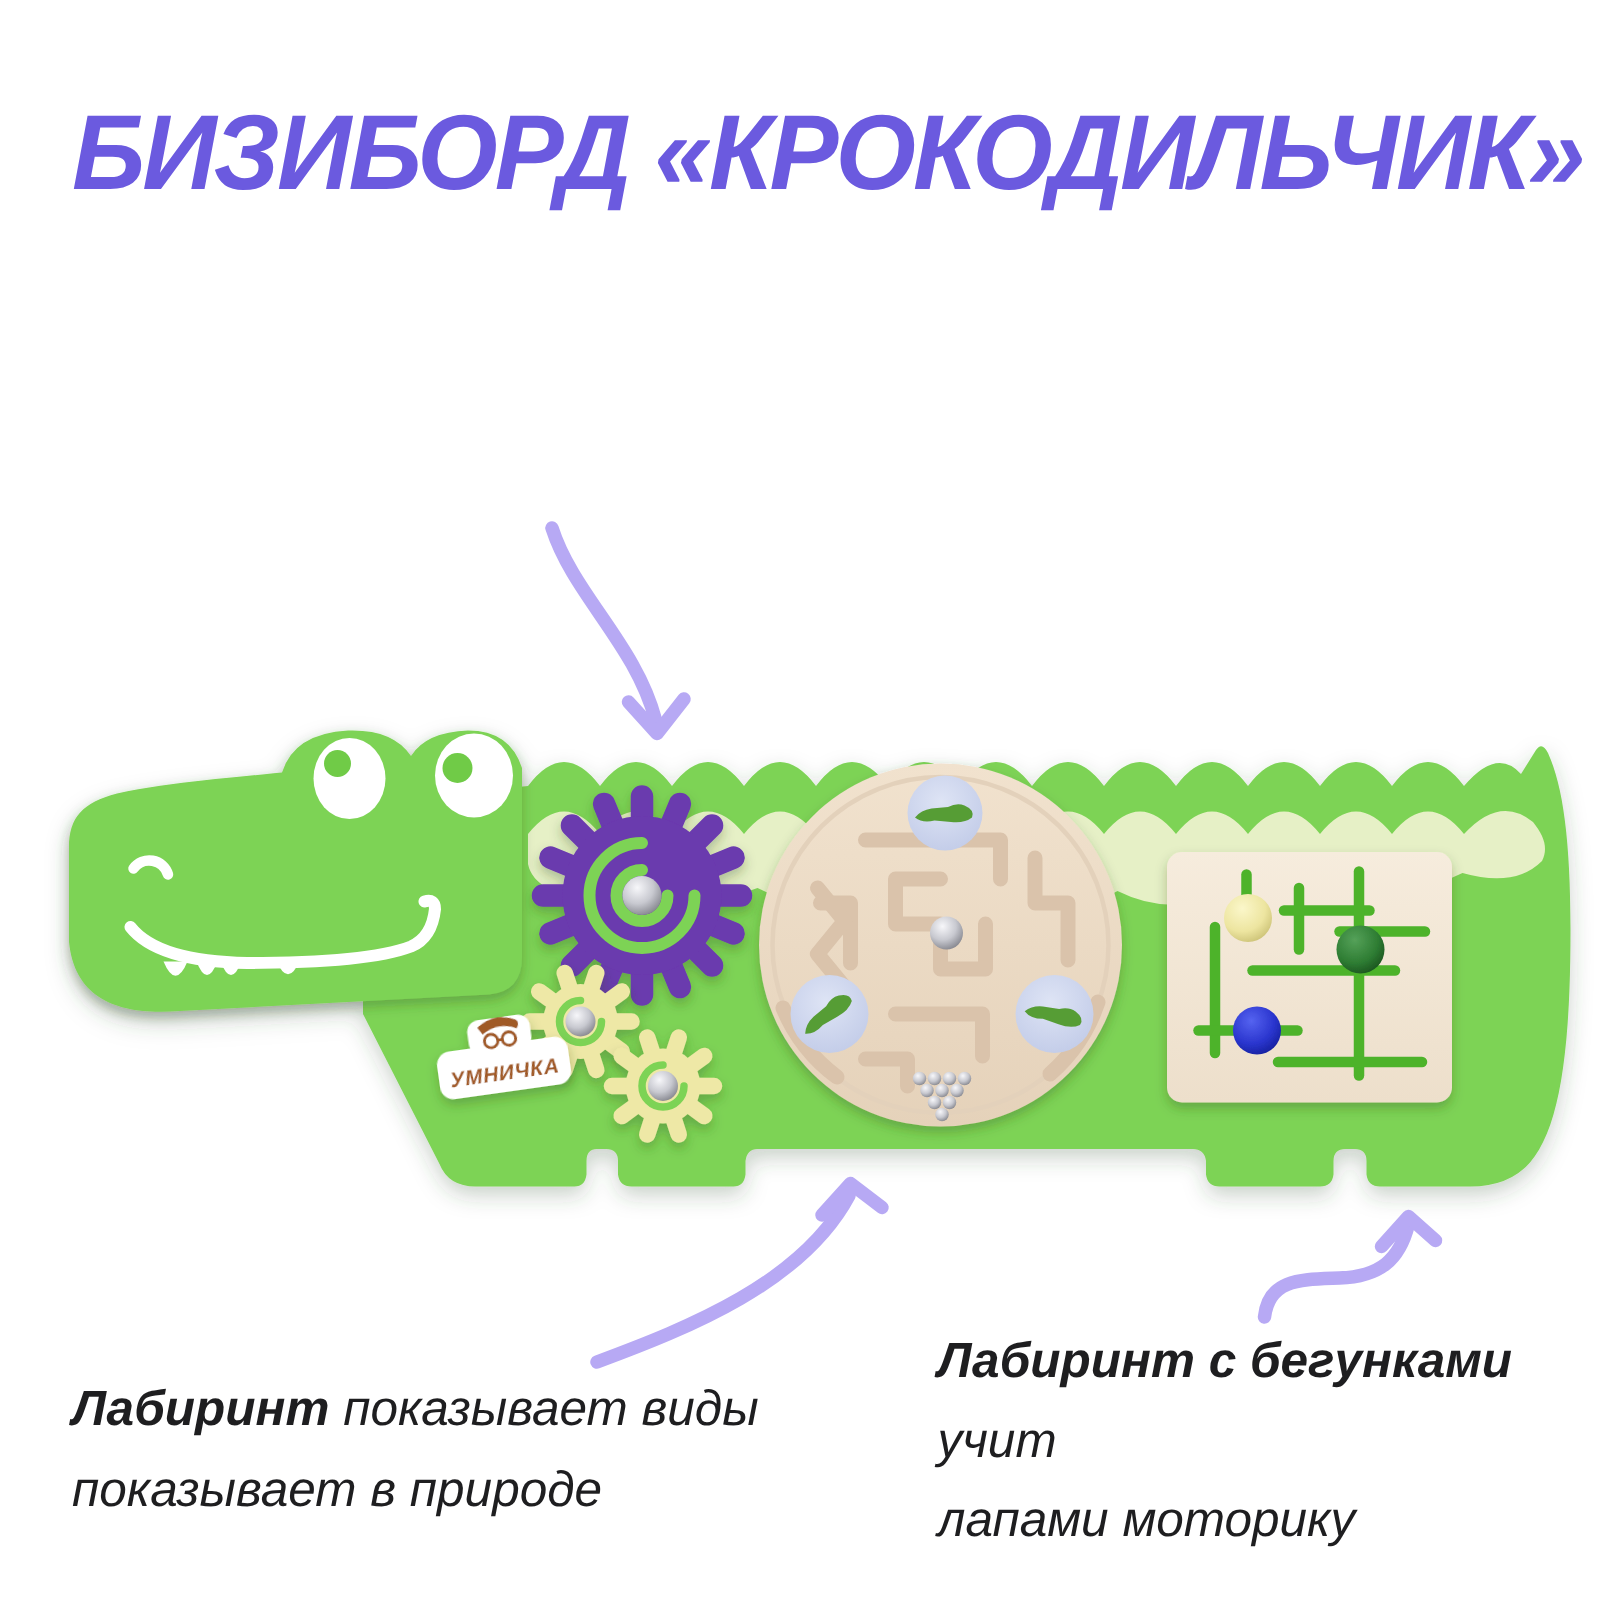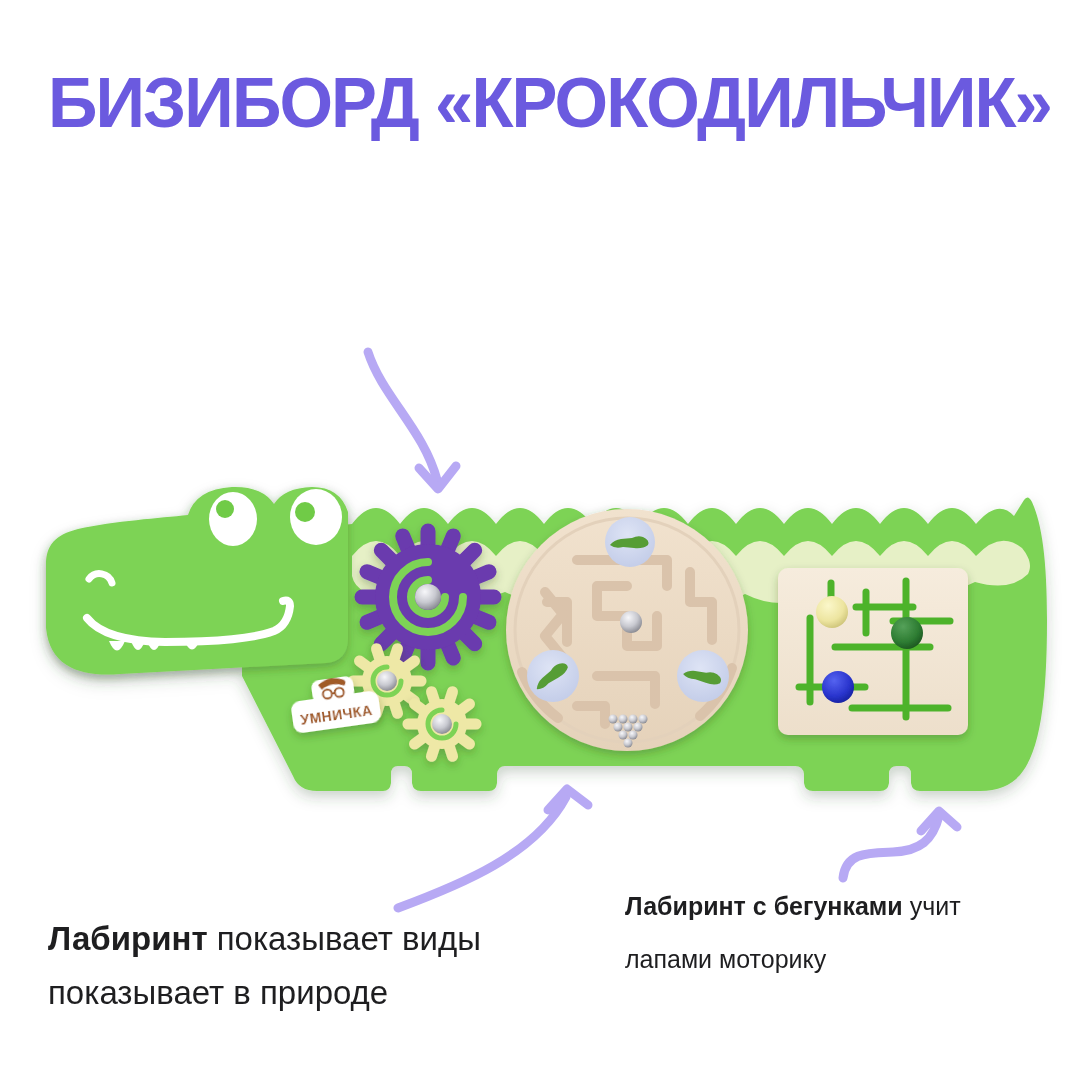--- a/index.html
+++ b/index.html
@@ -1,25 +1,25 @@
 <!DOCTYPE html>
 <html style="--title_purple: #6B5ADF; --arrow_purple: #B7A9F4; --text_dark: #1E1E20; --green_body: #7DD355; --green_slot: #4DB32C; --green_pupil: #6FCB47; --stripe_cream: #E6F0C6; --gear_purple: #6B3AAE; --gear_yellow: #EEE8A6; --wood_light: #EFDFC9; --wood_groove: #DAC3AB; --wood_square: #F4E9D8; --window_blue: #C9D2EC; --croc_icon: #579D36; --ball_yellow: #EFEAA0; --ball_green: #2E7D33; --ball_blue: #2A35CE; --logo_brown: #A05A28;"><head>
 <meta charset="utf-8">
 <style>
   html,body{margin:0;padding:0;background:#fff;}
   .canvas{position:relative;width:1080px;height:1080px;background:#ffffff;overflow:hidden;
-          font-family:"Liberation Sans",sans-serif;}
+          font-family:"Liberation Sans",sans-serif;font-style:italic;}
   .page-title{position:absolute;left:48px;top:62px;font-size:71px;font-weight:800;
           letter-spacing:-2px;color:var(--title_purple,#6B5ADF);white-space:nowrap;
           transform:scaleX(.97);transform-origin:left top;}
   .note{position:absolute;color:var(--text_dark,#1E1E20);}
   .note b{font-weight:700;}
   .note-gears{left:48px;top:256px;font-size:30px;line-height:45px;}
   .note-maze{left:48px;top:912px;font-size:33px;line-height:54px;}
-  .note-runners{left:625px;top:880px;font-size:25px;line-height:53px;}
+  .note-runners{left:625px;top:880px;font-size:33px;line-height:53px;}
   svg.scene{position:absolute;left:0;top:0;}
   .arrow{stroke:var(--arrow_purple,#B7A9F4);stroke-width:9;fill:none;
          stroke-linecap:round;stroke-linejoin:round;}
   .groove{stroke:var(--wood_groove,#DAC3AB);stroke-width:10;fill:none;stroke-linecap:round;stroke-linejoin:round;}
   .slot{stroke:var(--green_slot,#4DB32C);stroke-width:7;fill:none;stroke-linecap:round;}
   .white-line{stroke:#ffffff;fill:none;stroke-linecap:round;}
 </style>
 </head>
 <body>
 

